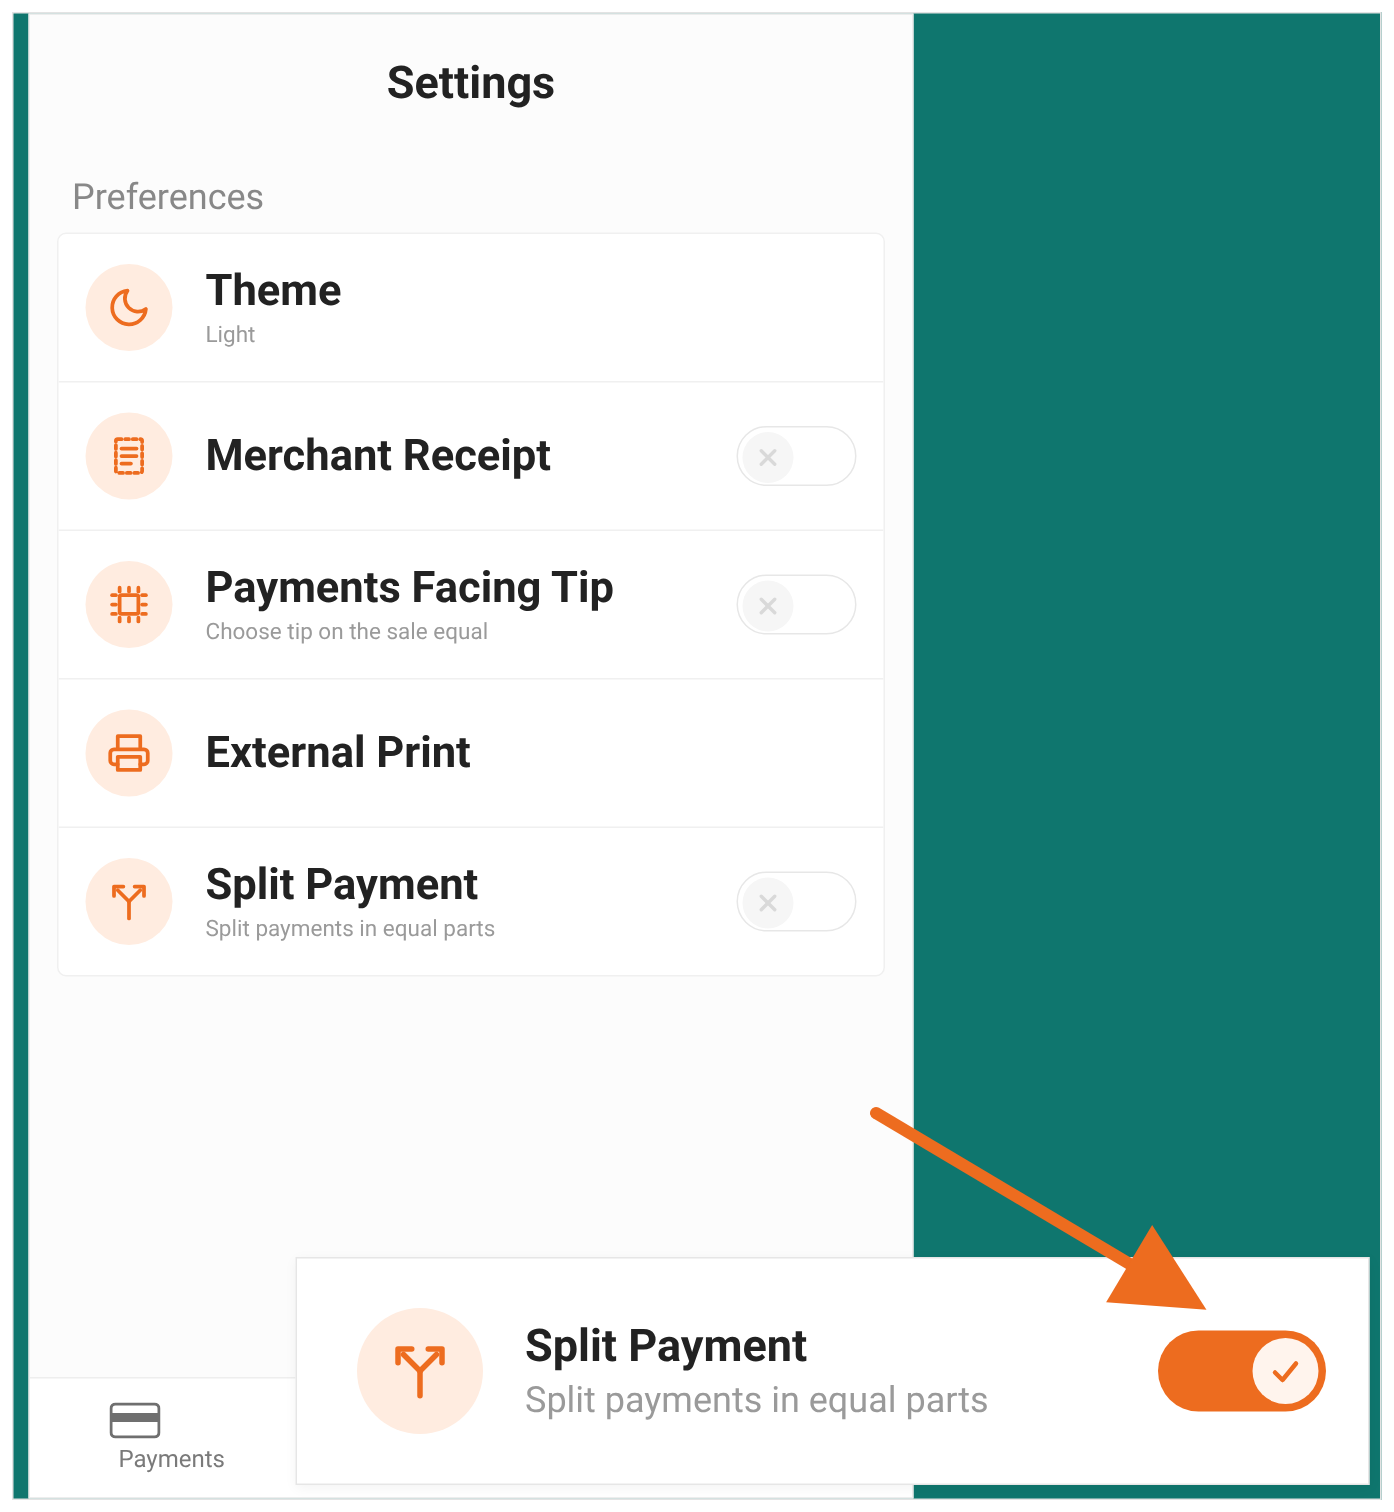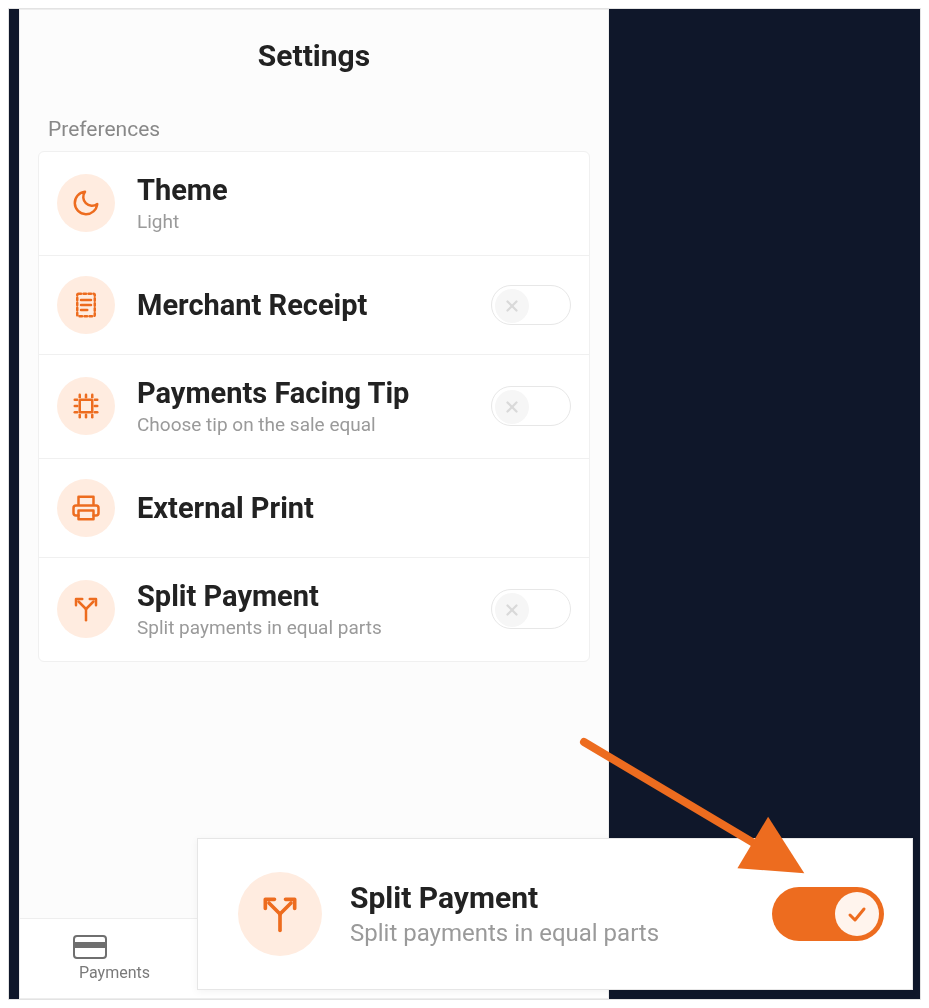--- a/index.html
+++ b/index.html
@@ -12,41 +12,41 @@
     background: #fff;
     position: relative;
   }
   .page-frame {
     position: absolute;
     left: 8px;
     top: 8px;
     right: 8px;
     bottom: 8px;
     border: 1px solid #e3e3e3;
-    background: #0f172a;
+    background: #0f766e;
   }
   .settings-panel {
     position: absolute;
     left: 10px;
     top: 0;
     width: 590px;
     bottom: 0;
     background: #fcfcfc;
     border: 1px solid #ededed;
     overflow: hidden;
   }
   .panel-title {
     text-align: center;
     font-size: 30px;
     font-weight: 700;
     color: #222;
     margin: 28px 0 10px 0;
   }
   .section-label {
-    font-size: 21px;
+    font-size: 24px;
     color: #888;
     margin: 44px 0 4px 28px;
   }
   .card {
     background: #fff;
     margin: 10px 18px 0 18px;
     border: 1px solid #f0f0f0;
     border-radius: 6px;
     overflow: hidden;
   }
@@ -75,21 +75,21 @@
     flex: 1 1 auto;
     min-width: 0;
   }
   .row-title {
     font-size: 29px;
     font-weight: 700;
     color: #222;
     line-height: 1.25;
   }
   .row-sub {
-    font-size: 19px;
+    font-size: 15px;
     color: #9a9a9a;
     line-height: 1.3;
     margin-top: 2px;
   }
   .toggle {
     flex: 0 0 auto;
     width: 80px;
     height: 40px;
     border-radius: 40px;
     border: 1px solid #e7e7e7;

